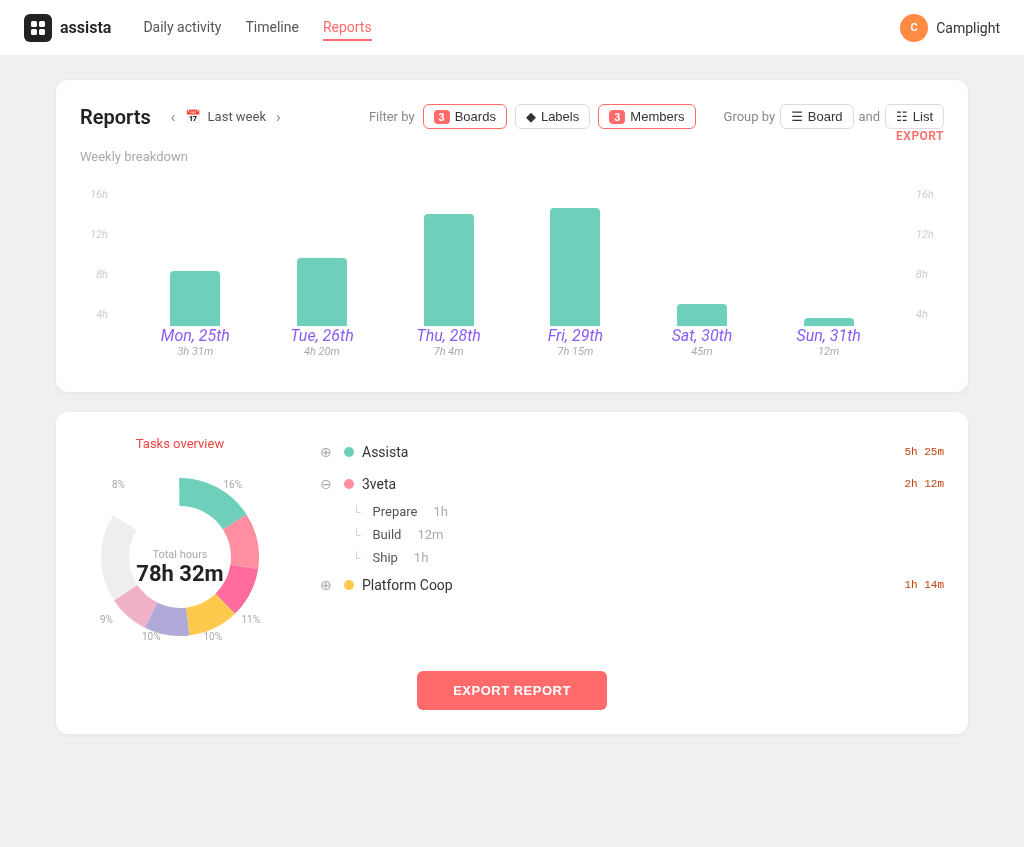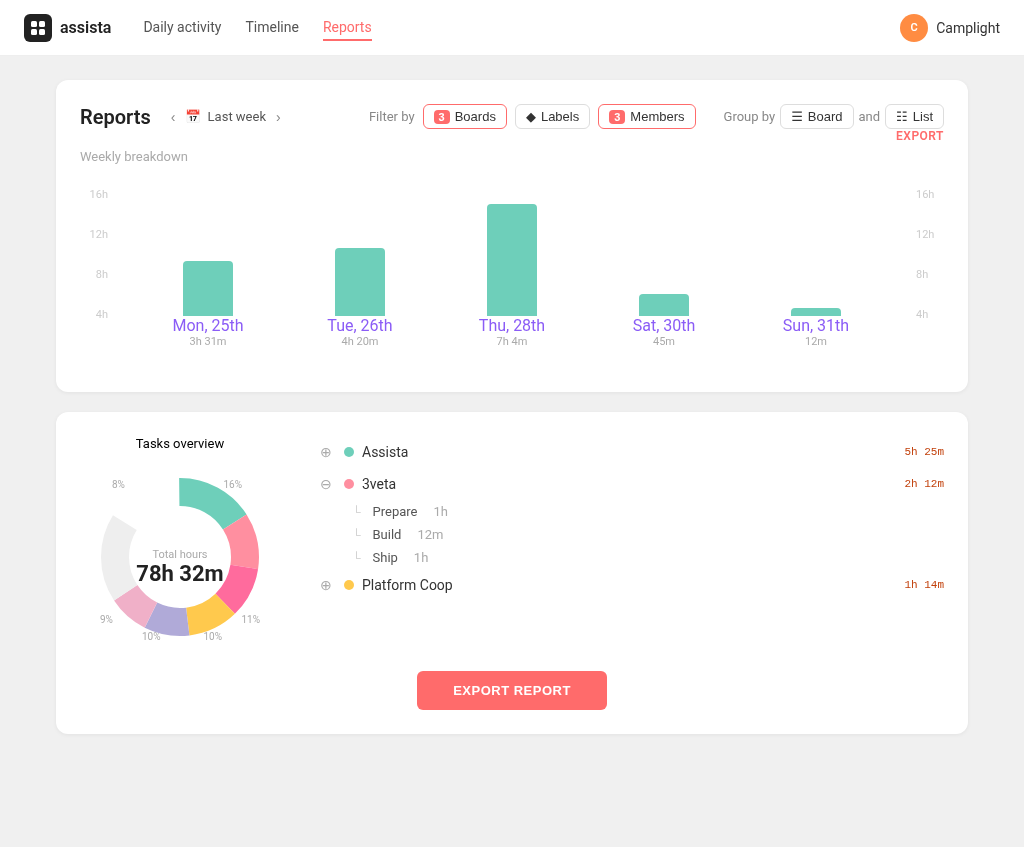--- a/index.html
+++ b/index.html
@@ -256,21 +256,21 @@
       align-items: flex-start;
     }
     .donut-section {
       display: flex;
       flex-direction: column;
       align-items: center;
       min-width: 200px;
     }
     .donut-title {
       font-size: 13px;
-      color: #000000;
+      color: #ef4444;
       margin-bottom: 16px;
     }
     .donut-wrapper {
       position: relative;
       width: 180px;
       height: 180px;
     }
     .donut-center {
       position: absolute;
       top: 50%;
@@ -443,21 +443,21 @@
         </button>
       </div>
     </div>
 
     <div class="chart-header">
       <span class="section-title">Weekly breakdown</span>
       <a class="export-link">EXPORT</a>
     </div>
 
     <div class="bar-chart">
-      <div style="position:relative; display:flex; align-items:flex-start; height:180px;">
+      <div style="position:relative; display:flex; align-items:center; height:180px;font-style:italic;">
 
         <div style="position:absolute; left:0; top:0; height:160px; display:flex; flex-direction:column; justify-content:space-between; font-size:11px; color:#ccc; width:28px; text-align:right;">
           <span>16h</span>
           <span>12h</span>
           <span>8h</span>
           <span>4h</span>
           <span></span>
         </div>
 
         <div class="bars-container" style="margin-left:32px; margin-right:32px;">
@@ -474,20 +474,25 @@
             <div class="bar-sublabel">4h 20m</div>
           </div>
 
 
           <div class="bar-group">
             <div class="bar" style="height:112px;"></div>
             <div class="bar-label">Thu, 28th</div>
             <div class="bar-sublabel">7h 4m</div>
           </div>
 
+          <div class="bar-group">
+            <div class="bar" style="height:118px;"></div>
+            <div class="bar-label">Fri, 29th</div>
+            <div class="bar-sublabel">7h 15m</div>
+          </div>
 
           <div class="bar-group">
             <div class="bar" style="height:22px;"></div>
             <div class="bar-label">Sat, 30th</div>
             <div class="bar-sublabel">45m</div>
           </div>
 
           <div class="bar-group">
             <div class="bar" style="height:8px;"></div>
             <div class="bar-label">Sun, 31th</div>

